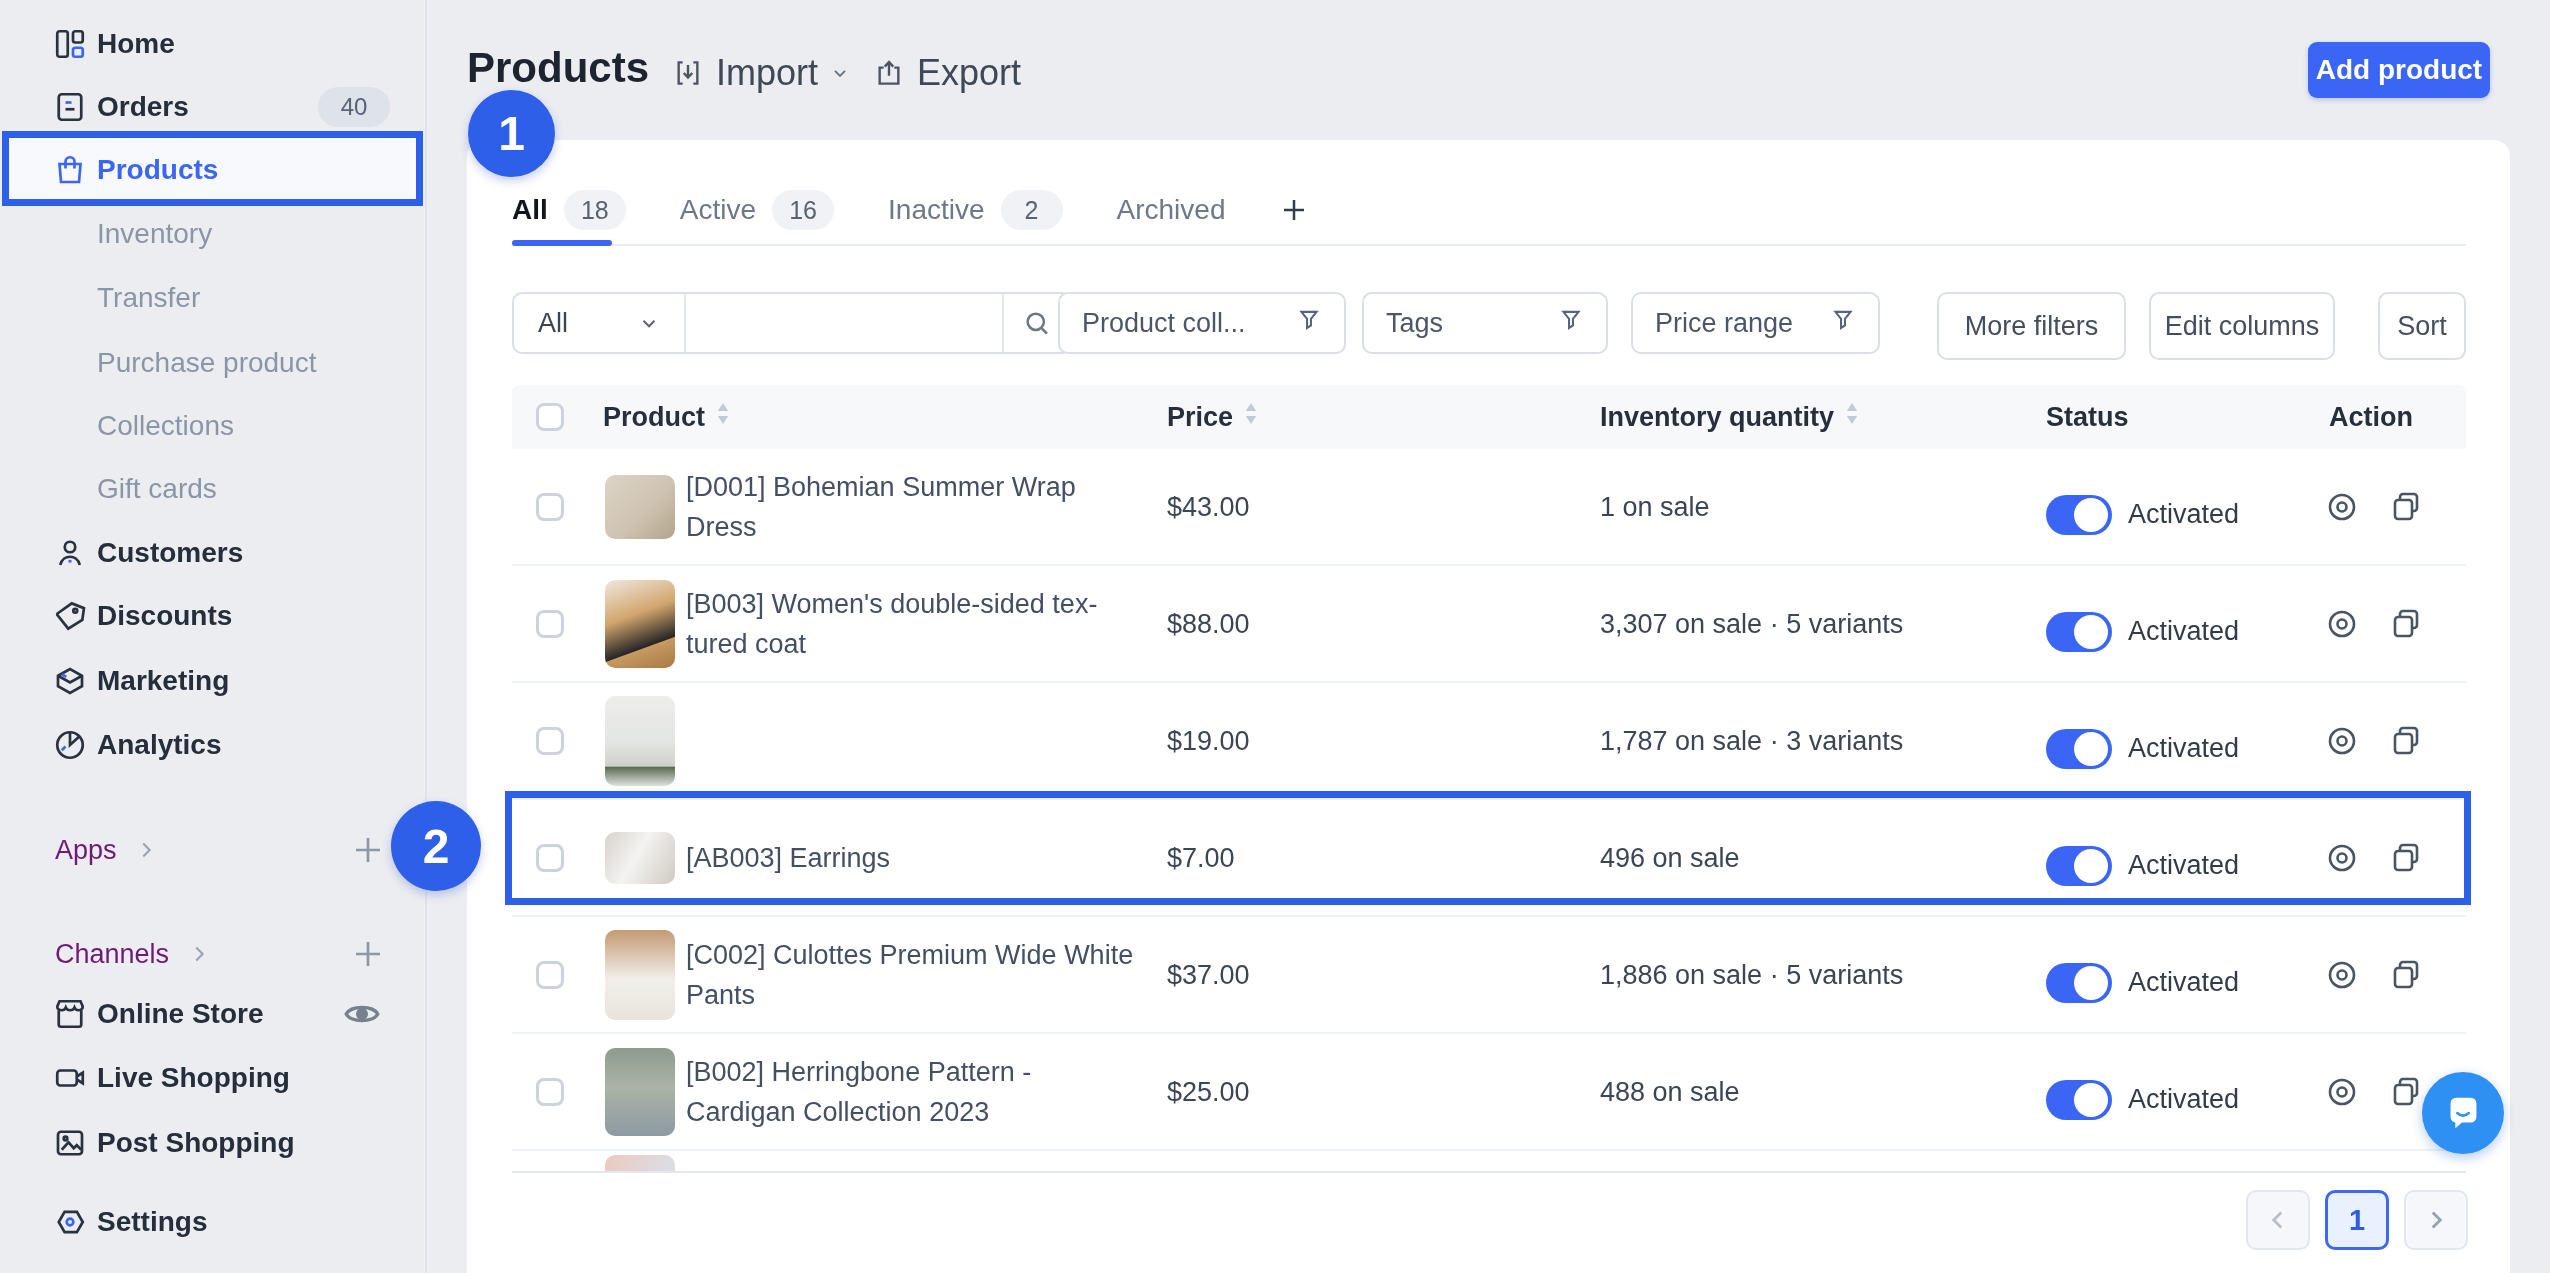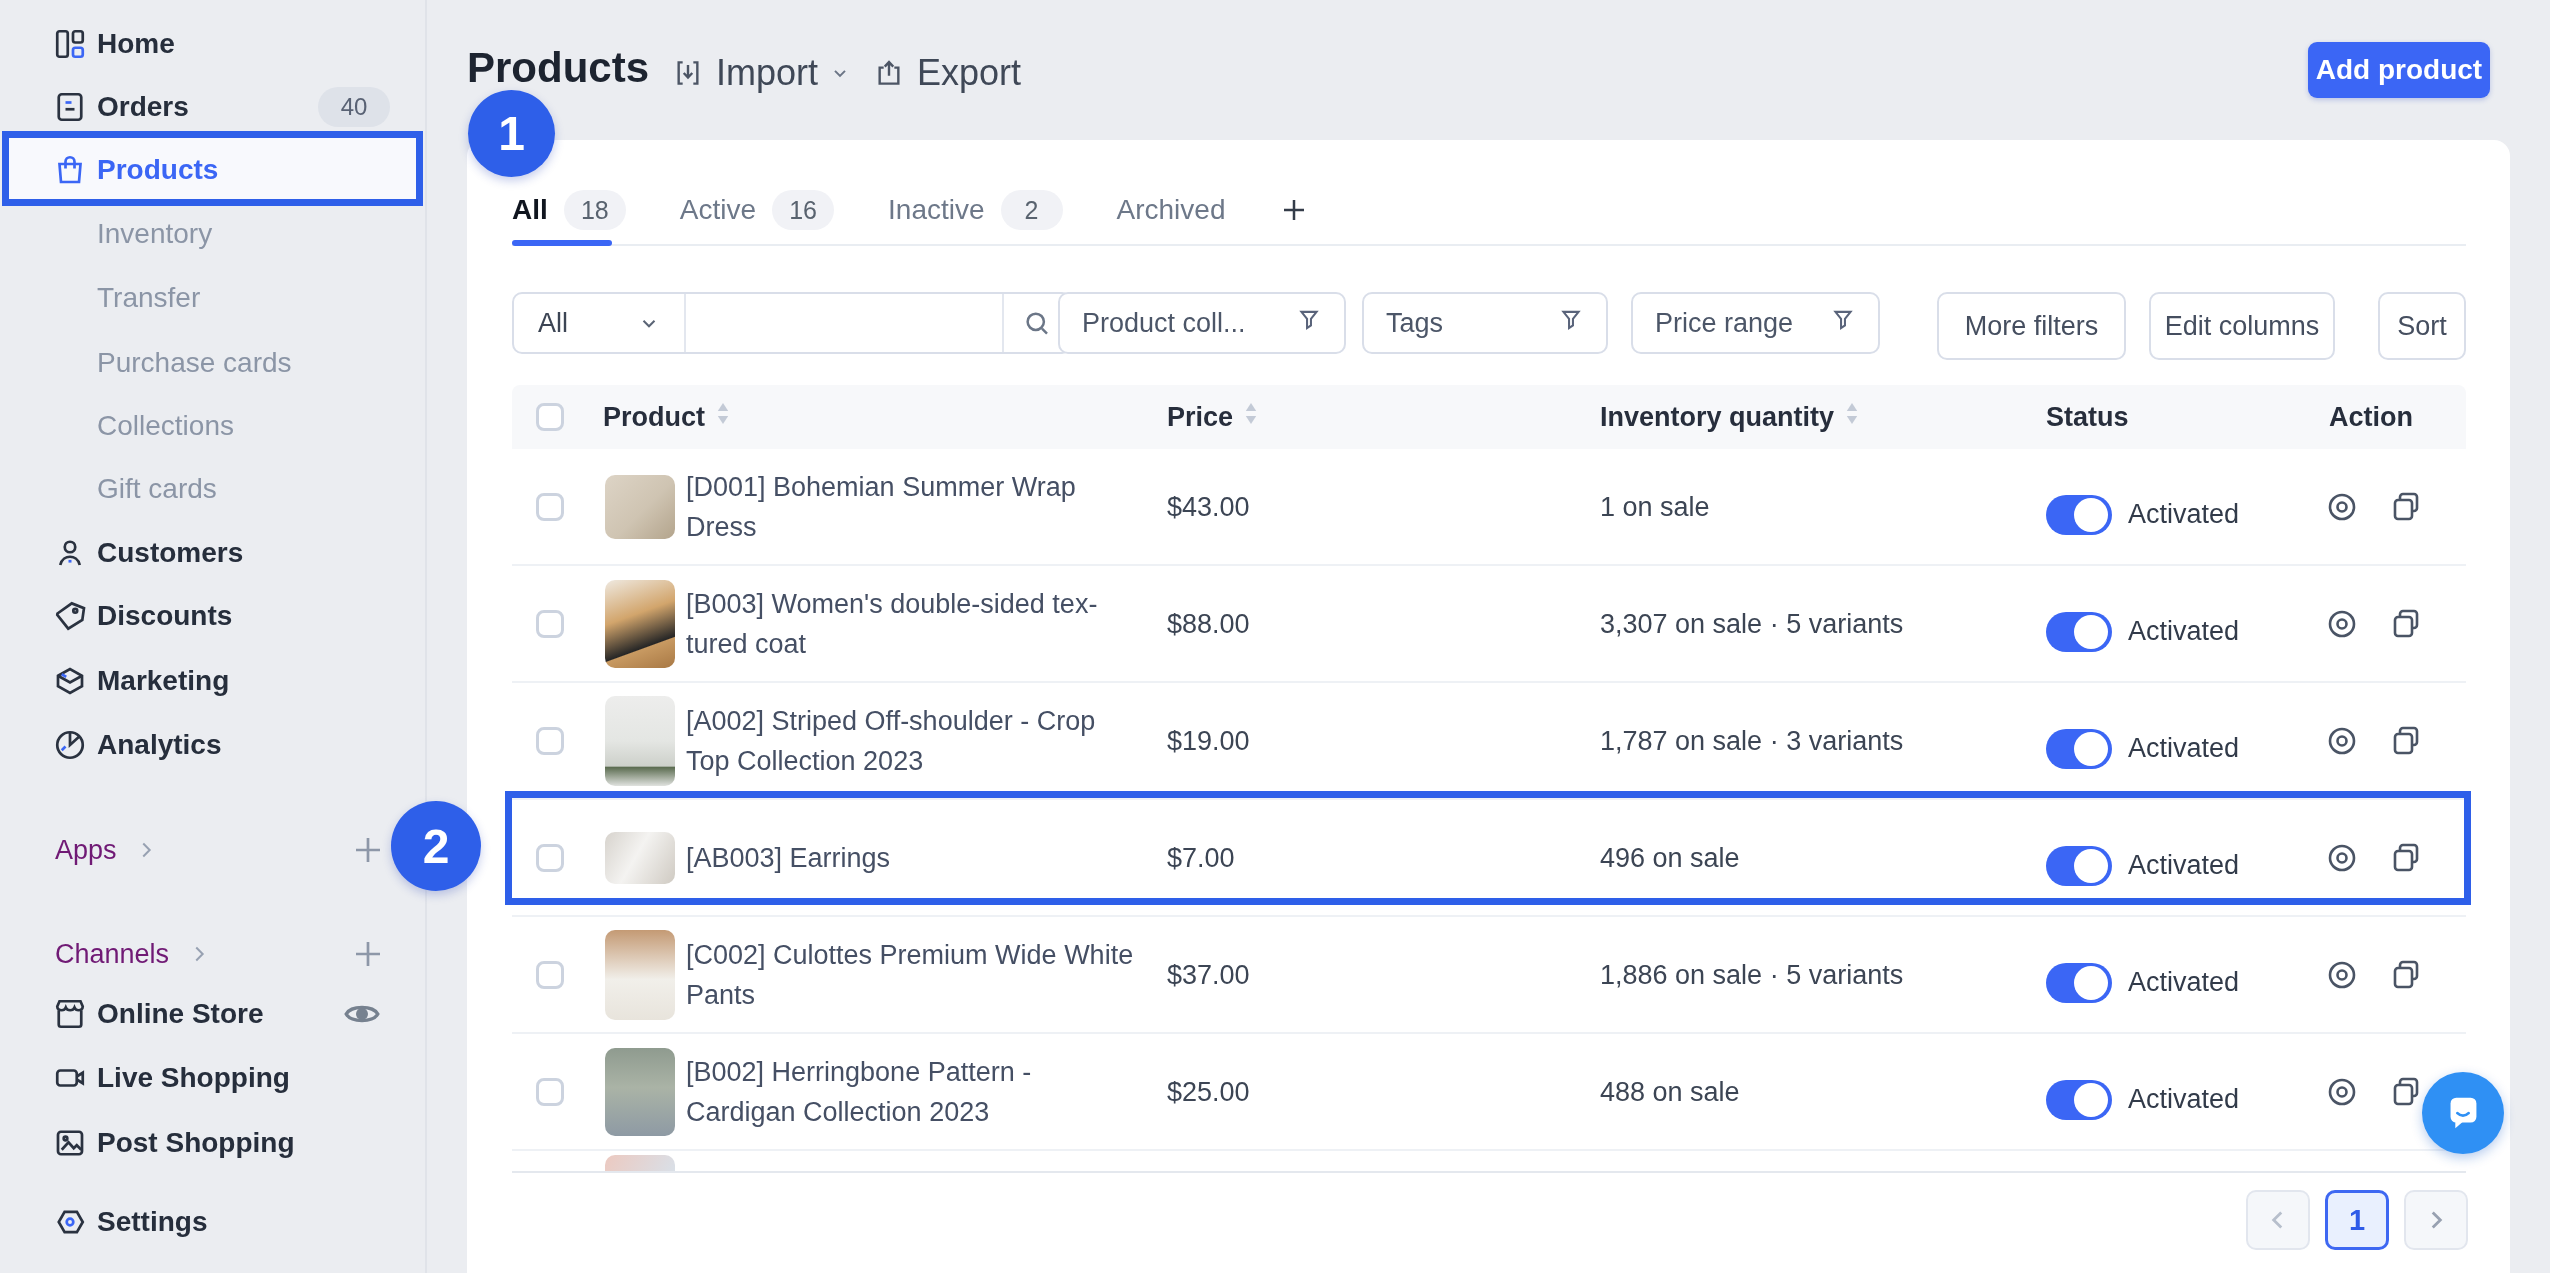--- a/index.html
+++ b/index.html
@@ -155,21 +155,21 @@
       <span class="si-label">Products</span>
     </div>
 
     <div class="side-item sub" style="top:203px">
       <span class="si-label">Inventory</span>
     </div>
     <div class="side-item sub" style="top:267px">
       <span class="si-label">Transfer</span>
     </div>
     <div class="side-item sub" style="top:332px">
-      <span class="si-label">Purchase cards</span>
+      <span class="si-label">Purchase product</span>
     </div>
     <div class="side-item sub" style="top:395px">
       <span class="si-label">Collections</span>
     </div>
     <div class="side-item sub" style="top:458px">
       <span class="si-label">Gift cards</span>
     </div>
 
     <div class="side-item" style="top:522px">
       <span class="si-icon">
@@ -484,24 +484,20 @@
                 <path d="M13 11V9a3 3 0 0 1 3-3h11a3 3 0 0 1 3 3v11a3 3 0 0 1-3 3h-2"></path>
                 <rect x="8" y="12" width="17" height="19" rx="3"></rect>
               </svg>
           </span>
         </div>
       </div>
 
       <div class="trow">
         <div class="checkbox"></div>
         <div class="thumb thumb-2"></div>
-        <div class="pname">
-          <span>[A002] Striped Off-shoulder - Crop</span>
-          <span>Top Collection 2023</span>
-        </div>
         <div class="cell-price">$19.00</div>
         <div class="cell-inv">1,787 on sale · 3 variants</div>
         <div class="cell-status">
           <div class="toggle"></div>
           <span class="status-label">Activated</span>
         </div>
         <div class="cell-actions">
           <span class="act-icon">
             <svg viewBox="0 0 38 38" fill="none" stroke="currentColor" stroke-width="2.6">
                 <circle cx="19" cy="19" r="12"></circle>

